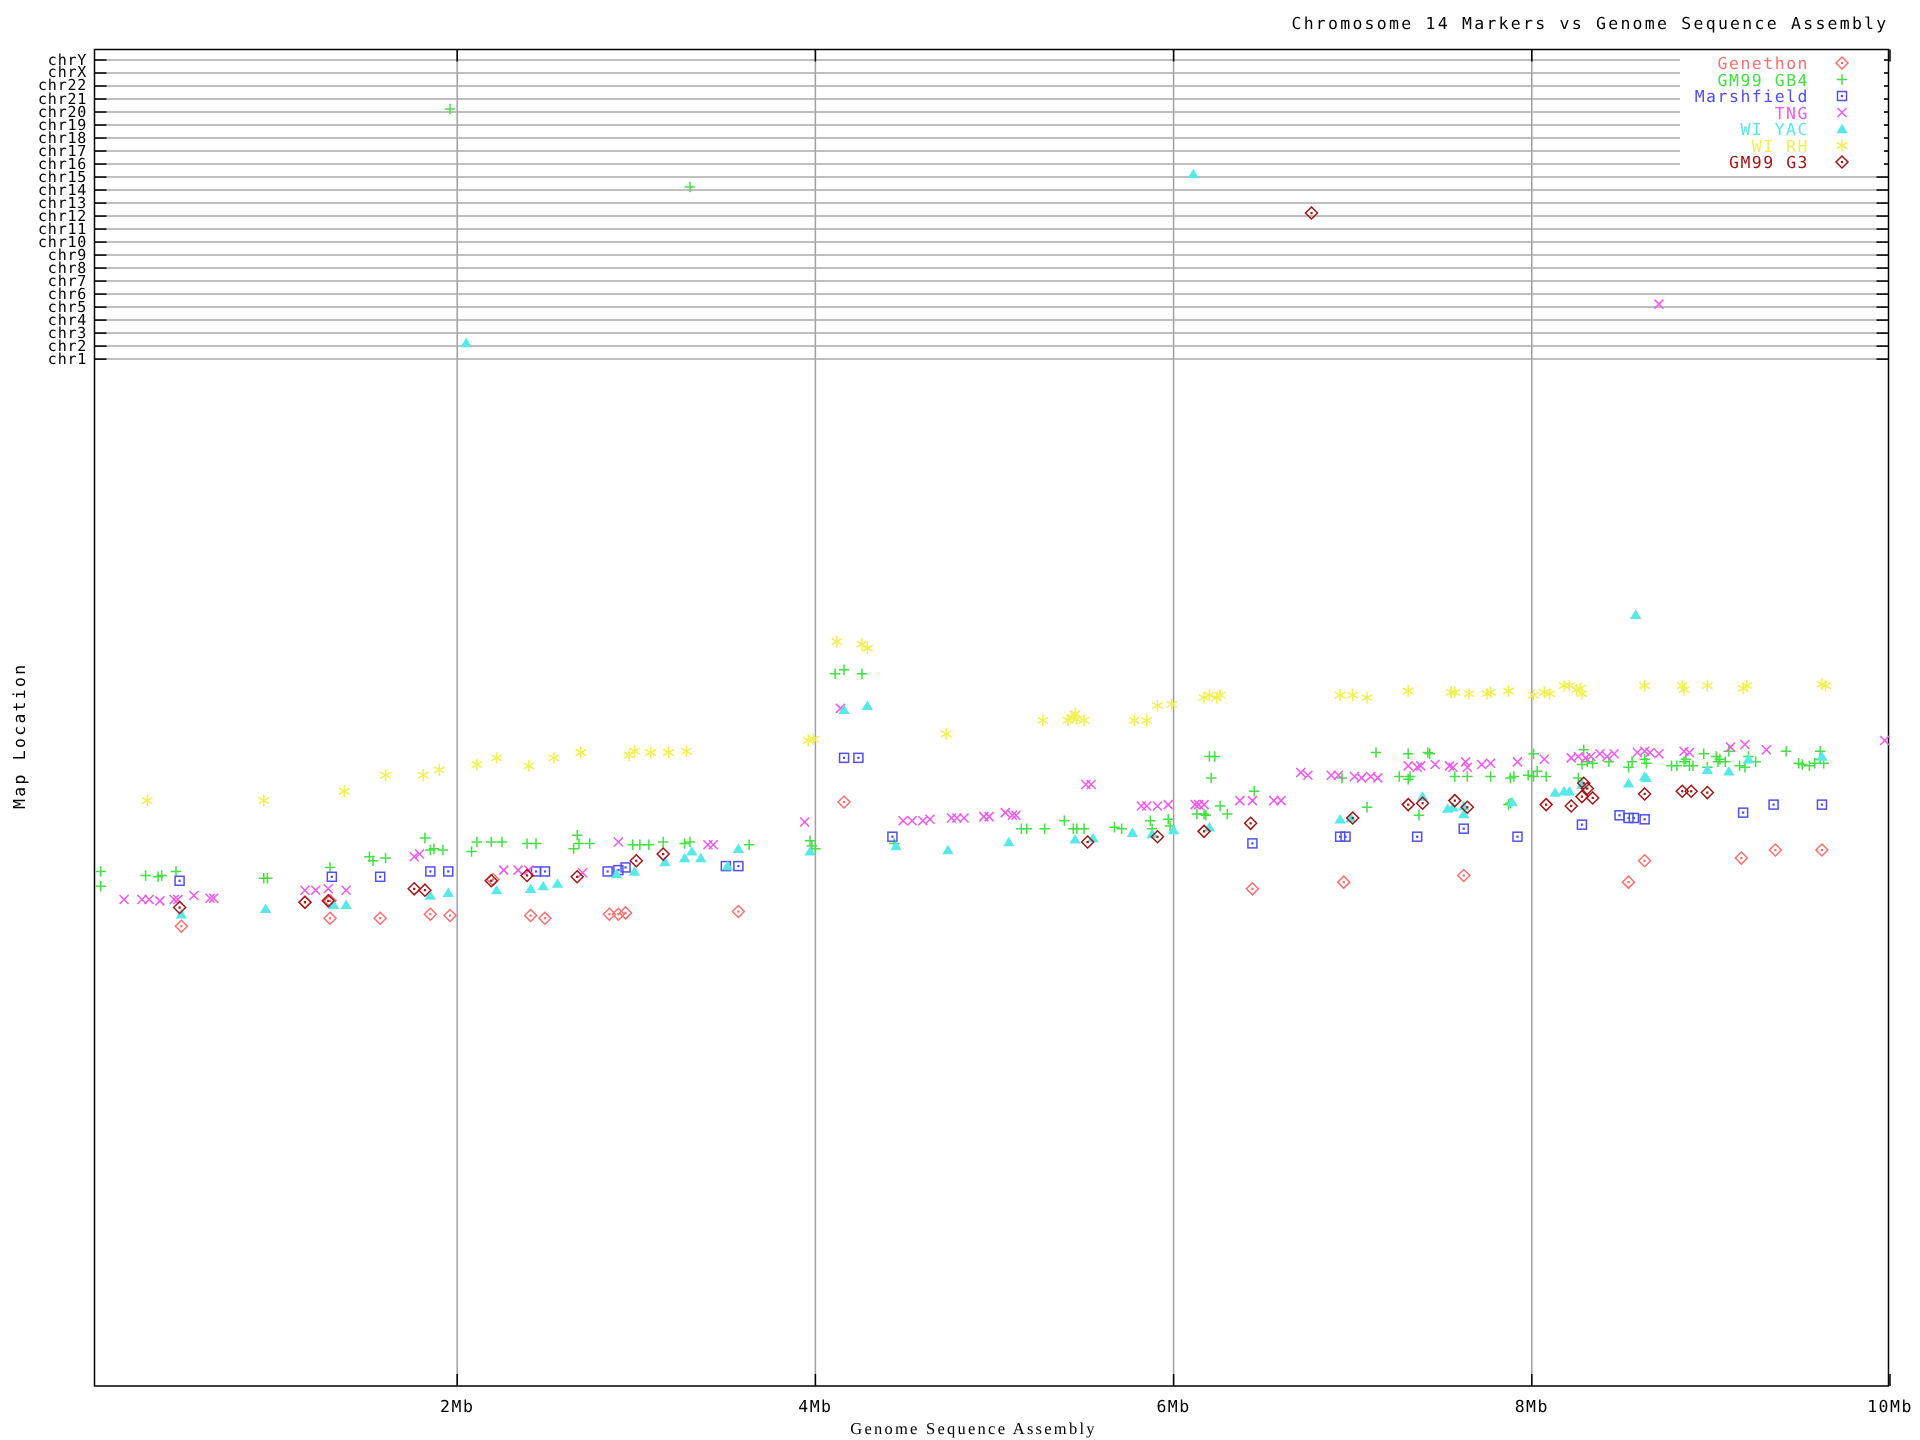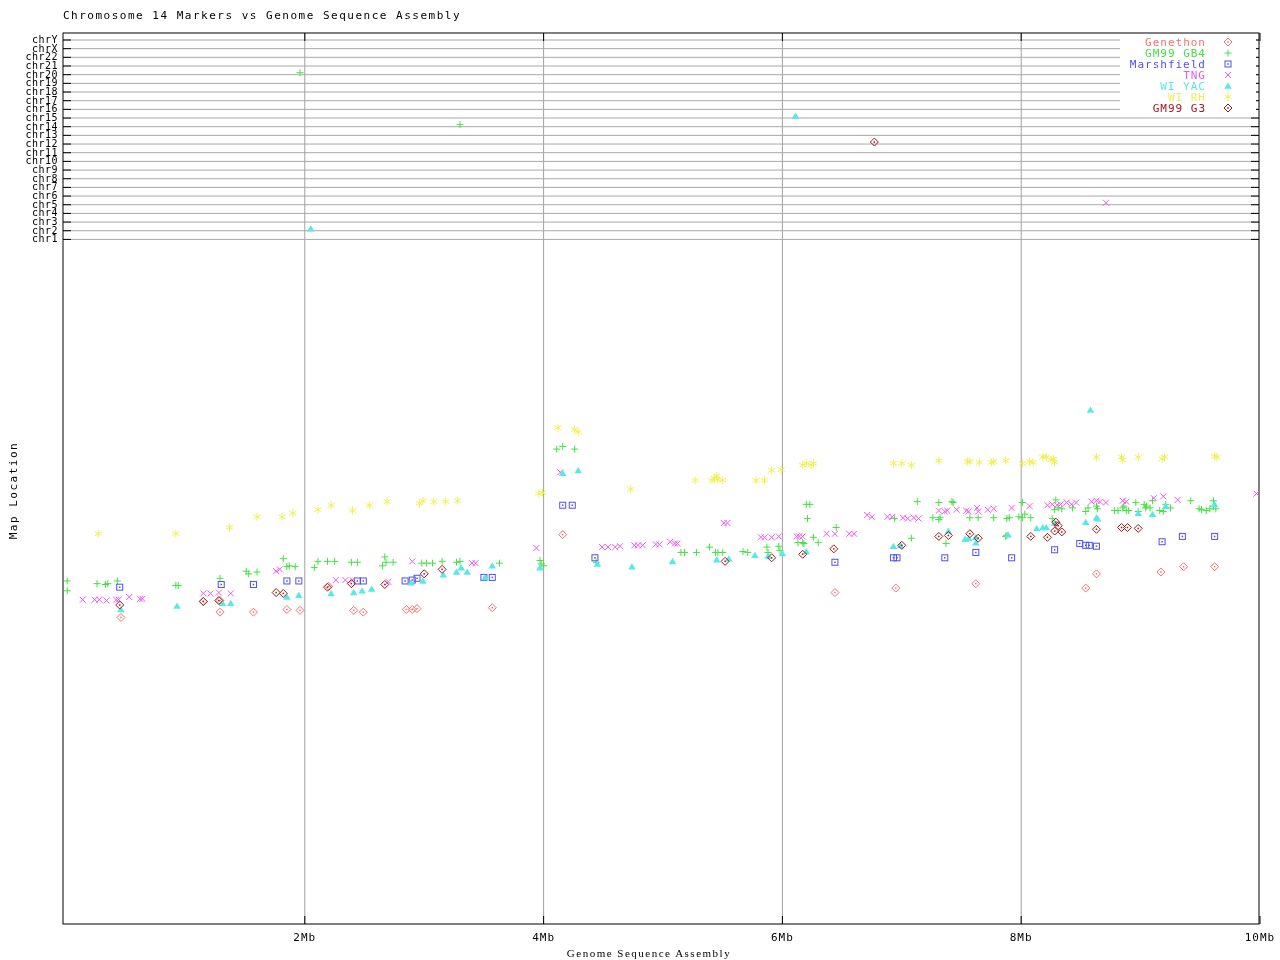--- a/index.html
+++ b/index.html
@@ -1,19 +1,19 @@
 <!DOCTYPE html>
 <html><head>
 <meta charset="utf-8">
 <style>
   html,body{margin:0;padding:0;background:#ffffff;}
   #stage{position:relative;width:1280px;height:960px;background:#ffffff;overflow:hidden;
          font-family:"DejaVu Sans Mono",monospace;color:#000;}
   #plot-svg{position:absolute;left:0;top:0;}
-  .title{position:absolute;left:63px;width:1196px;top:9px;text-align:left;
+  .title{position:absolute;left:63px;width:1196px;top:9px;text-align:right;
          font-size:11px;letter-spacing:1.5px;white-space:pre;}
   .xlabel{position:absolute;left:51px;width:1196px;top:947px;text-align:center;
           font-size:11px;letter-spacing:1.5px;font-family:Liberation Serif, serif;}
   .ylabel{position:absolute;left:-47px;top:484px;width:120px;text-align:center;
           font-size:11px;letter-spacing:1.5px;transform:rotate(-90deg);}
   text{font-family:"DejaVu Sans Mono",monospace;}
 </style>
 </head>
 <body>
 

